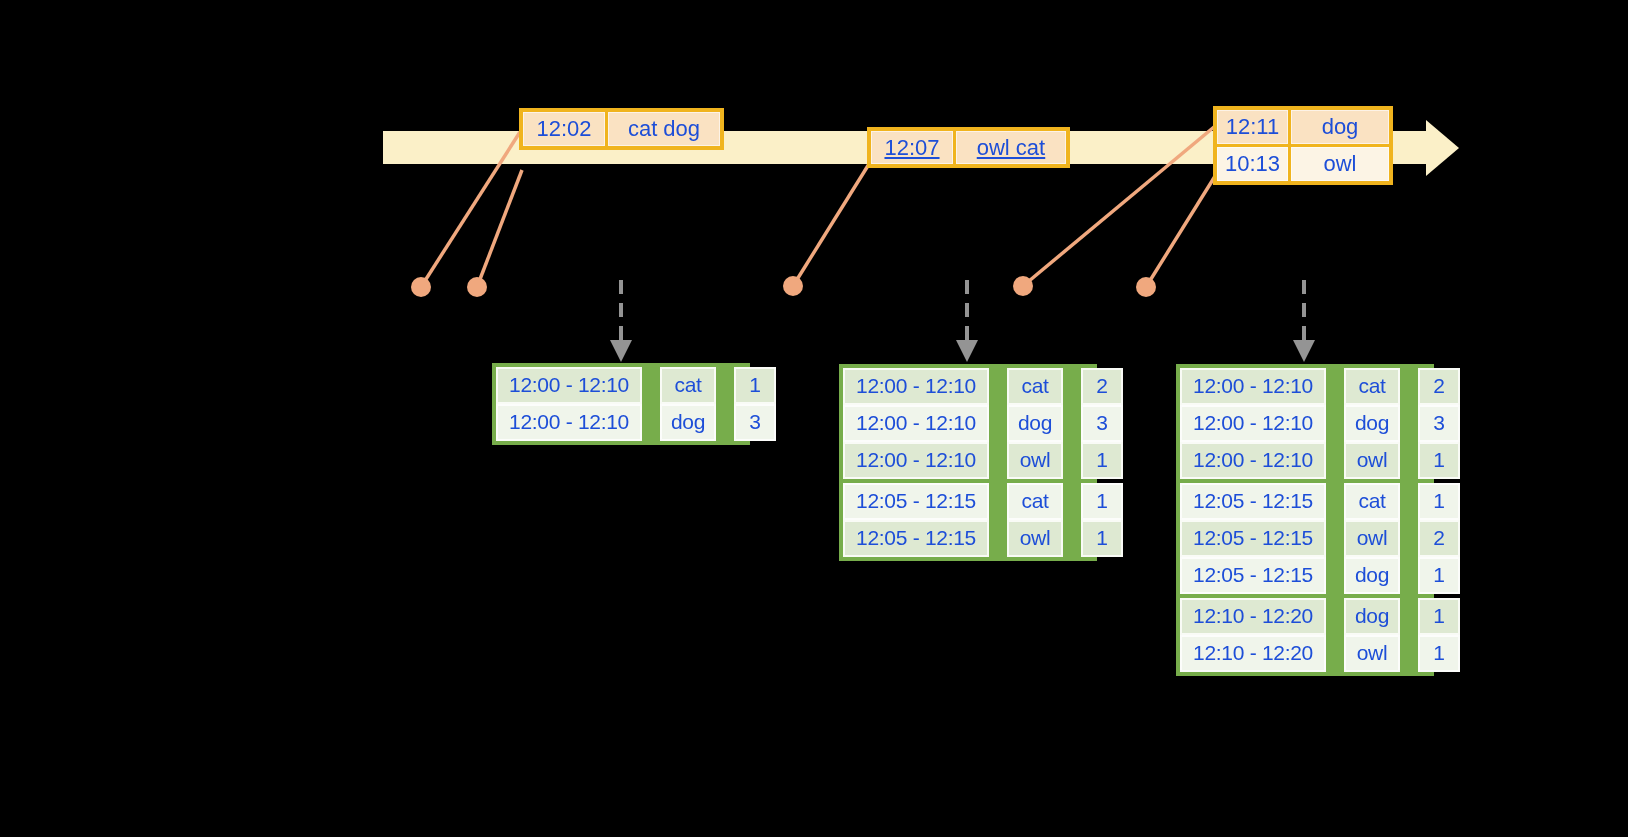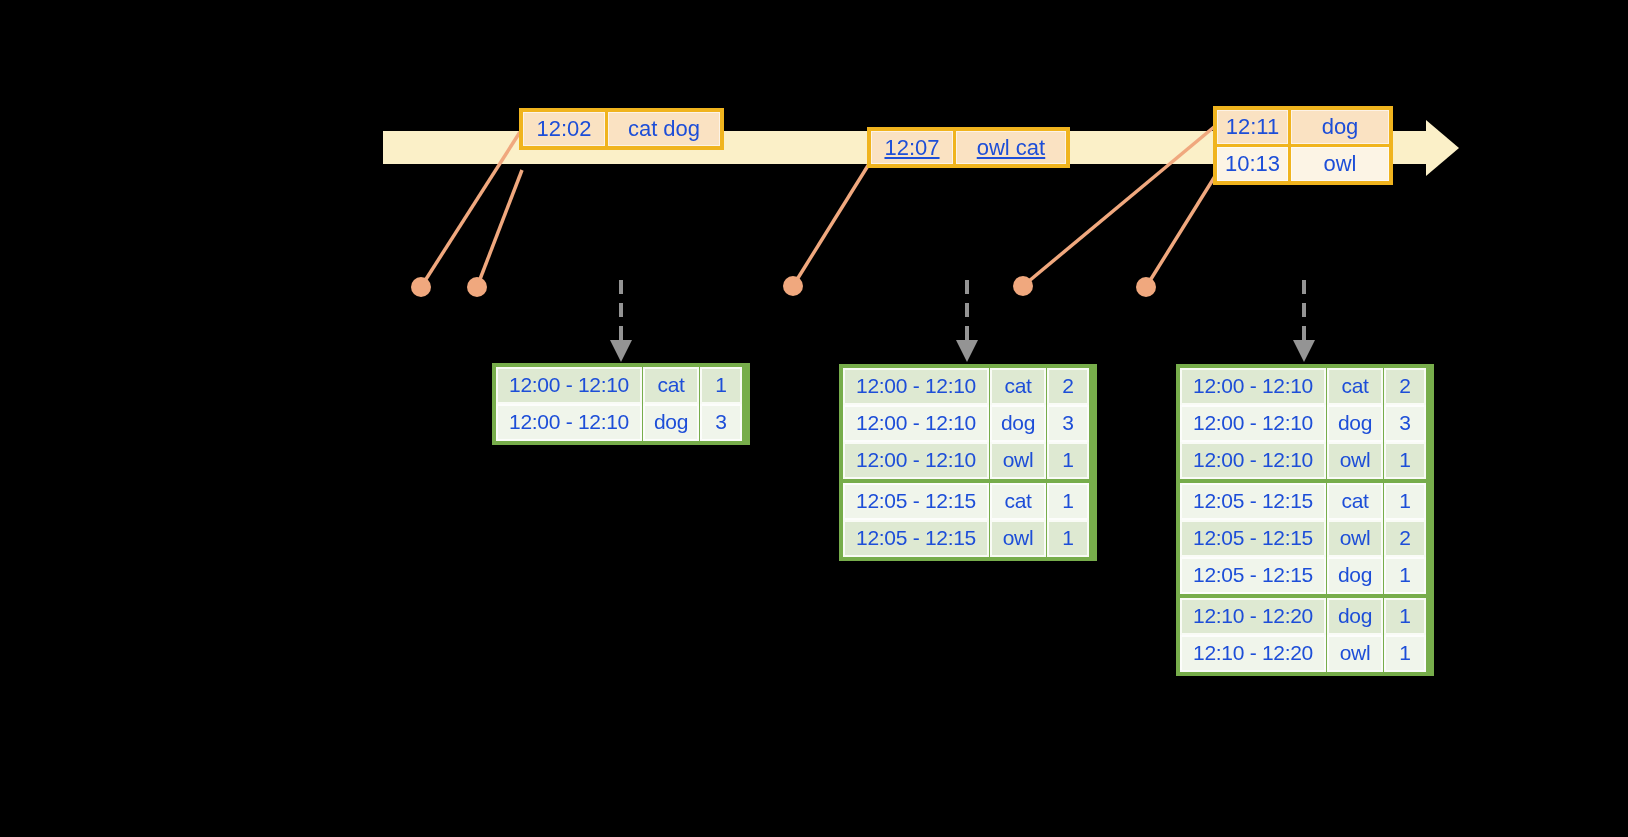--- a/index.html
+++ b/index.html
@@ -24,21 +24,21 @@
   .ecell{height:34px;line-height:32px;text-align:center;font-size:22px;box-sizing:border-box;
          border:1px solid rgba(255,255,255,.6);}
   .ebox.eb .ecell{height:33px;line-height:31px;}
   .peach{background:#fae2c2;}
   .cream{background:#fcf4e5;}
 
   
   .gtable{position:absolute;background:#77ad4b;padding:4px;display:flex;flex-direction:column;gap:4px;
           box-sizing:border-box;}
   .tgroup{display:flex;flex-direction:column;}
-  .trow{display:grid;grid-template-columns:146px 56px 42px;column-gap:1px;}
+  .trow{display:grid;grid-template-columns:146px 56px 42px;column-gap:18px;}
   .tcell{height:37px;box-sizing:border-box;border:2px solid rgba(255,255,255,.8);
          line-height:32px;text-align:center;font-size:21px;letter-spacing:-0.3px;}
   .dark{background:#dee9d2;}
   .light{background:#f0f5eb;}
 </style>
 </head>
 <body>
 
 <div class="stage">
 

